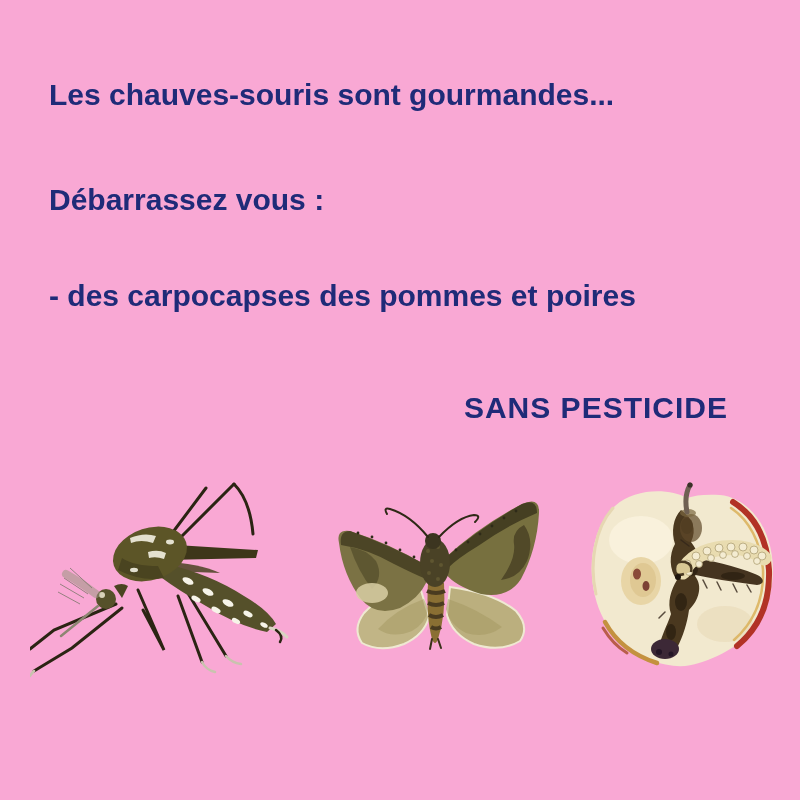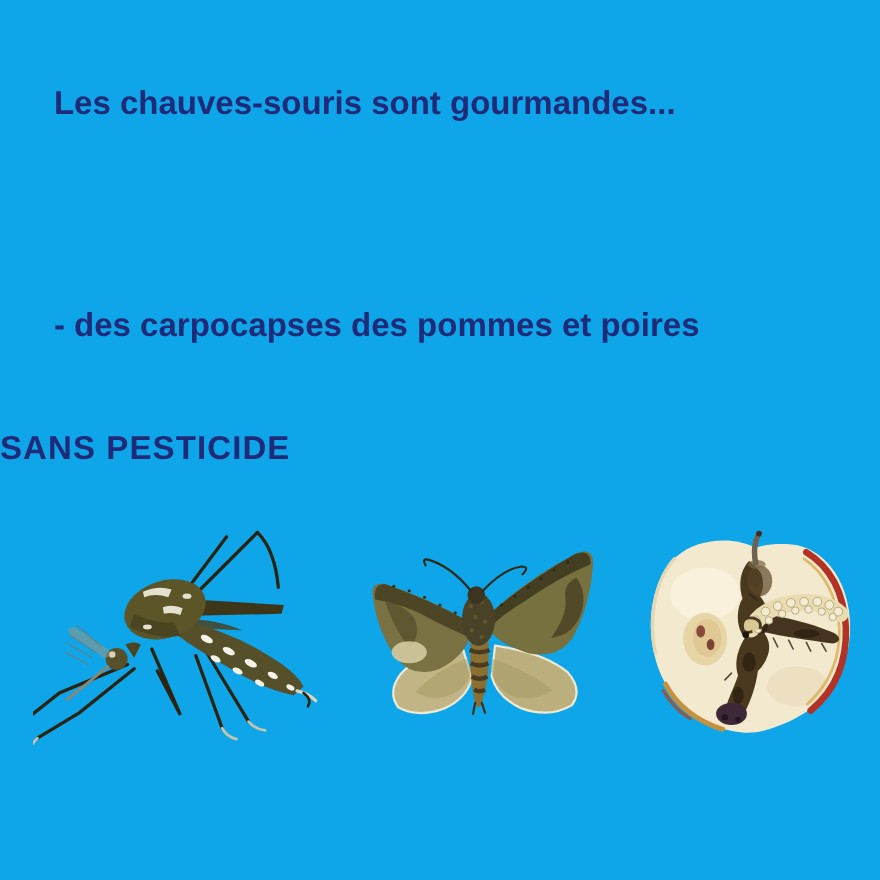--- a/index.html
+++ b/index.html
@@ -3,45 +3,46 @@
 <meta charset="utf-8">
 <style>
   html,body{margin:0;padding:0;}
   body{
     width:800px;height:800px;
     background:#ffffff;
     font-family:"Liberation Sans","DejaVu Sans",sans-serif;
     overflow:hidden;
     position:relative;
   }
-  .poster{position:absolute;left:0;top:0;width:800px;height:800px;background:#0ea5e9;}
+  .poster{position:absolute;left:0;top:0;width:800px;height:800px;background:#f9a8d4;}
   .txt{
     position:absolute;
     color:var(--ink,#1f2b78);
     font-weight:700;
     font-size:30px;
     line-height:1;
     white-space:nowrap;
   }
   .title{left:49px;top:80px;}
   .intro{left:49px;top:185px;}
   .bullet1{left:49px;top:231px;}
   .bullet2{left:49px;top:281px;}
-  .highlight{left:0;top:393px;width:728px;text-align:left;letter-spacing:1px;}
+  .highlight{left:0;top:393px;width:728px;text-align:right;letter-spacing:1px;}
   .art{position:absolute;}
   .art-mosquito{left:30px;top:478px;width:270px;height:200px;}
   .art-moth{left:326px;top:487px;width:224px;height:175px;}
   .art-apple{left:583px;top:482px;width:204px;height:190px;}
 </style>
 </head>
 <body style="background: rgb(255, 255, 255);">
 
 <div class="poster">
 
   <div class="txt title">Les chauves-souris sont gourmandes...</div>
+  <div class="txt intro">Débarrassez vous :</div>
   <div class="txt bullet2">- des carpocapses des pommes et poires</div>
   <div class="txt highlight">SANS PESTICIDE</div>
 
   <svg class="art art-mosquito" viewBox="0 0 270 200">
     <g stroke="#2b2413" stroke-width="3" fill="none" stroke-linecap="round">
       <polyline points="92,130 42,170 4,193"></polyline>
       <polyline points="86,126 24,152 0,171"></polyline>
       <polyline points="108,112 134,172 113,132"></polyline>
       <polyline points="148,118 172,184"></polyline>
       <polyline points="156,112 196,178"></polyline>

